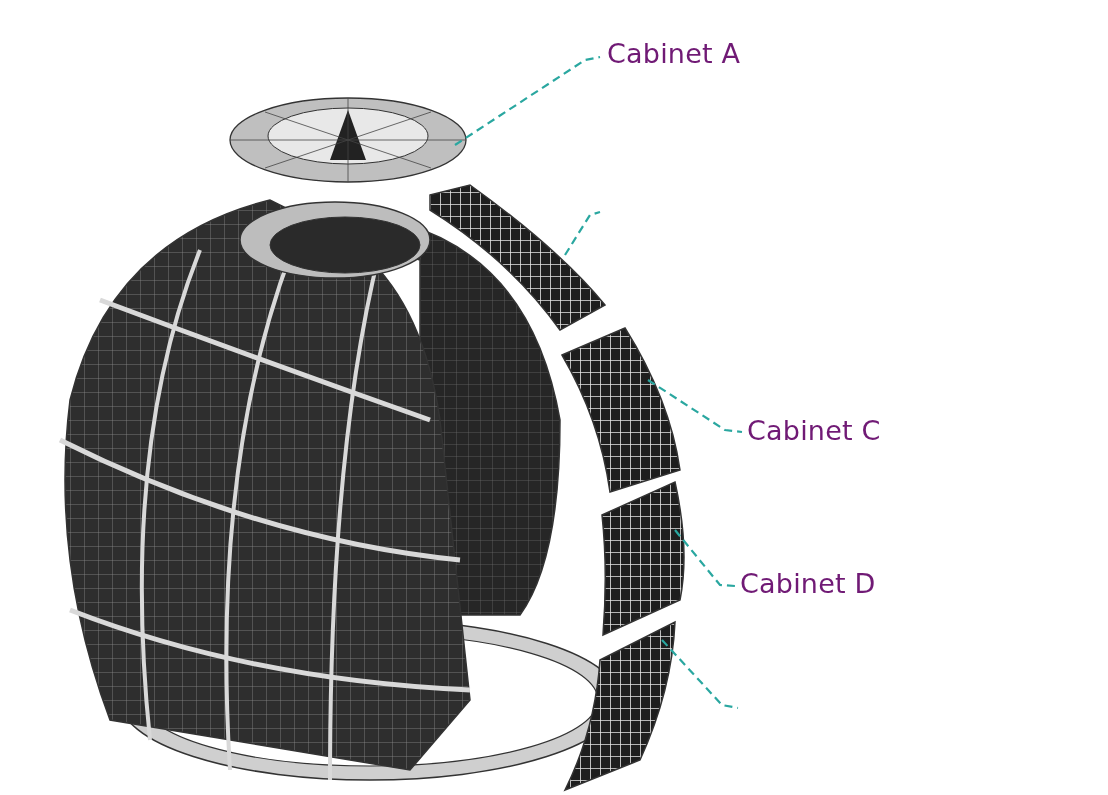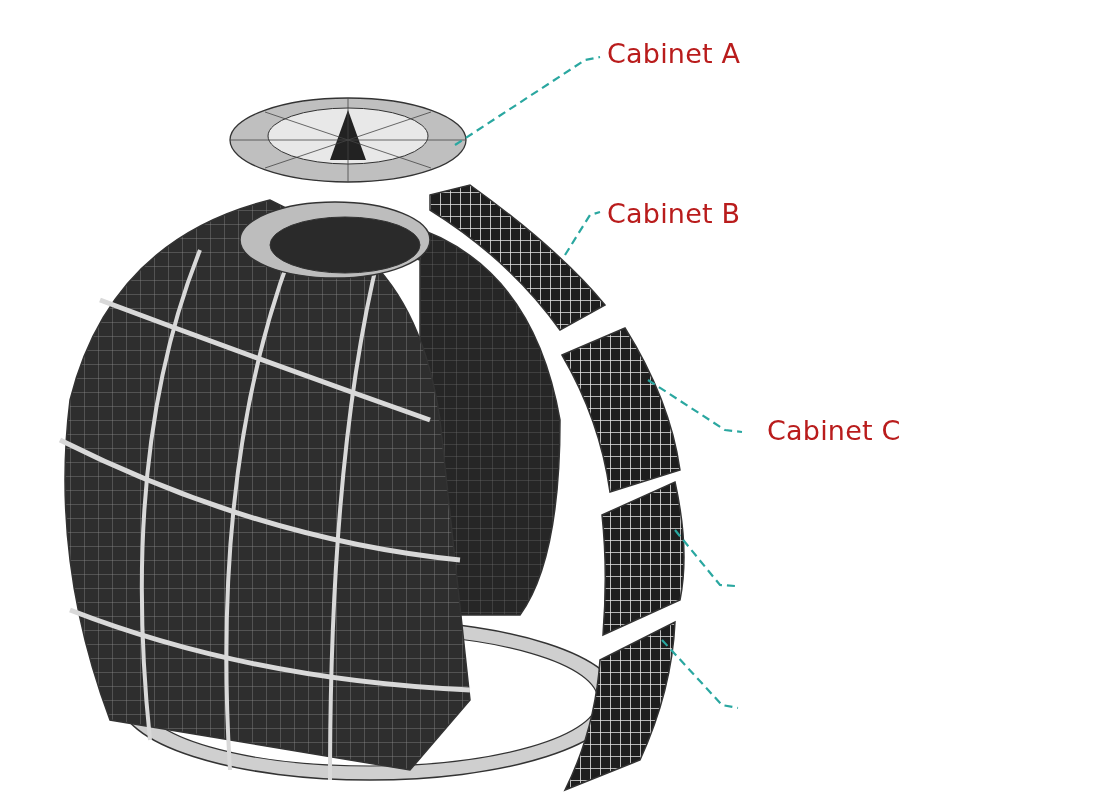--- a/index.html
+++ b/index.html
@@ -1,18 +1,18 @@
 <!DOCTYPE html>
 <html><head>
 <meta charset="utf-8">
 <style>
   html,body{margin:0;padding:0;background:#ffffff;}
   body{width:1108px;height:795px;position:relative;overflow:hidden;font-family:"DejaVu Sans",sans-serif;}
   #stage{position:absolute;left:0;top:0;width:1108px;height:795px;}
-  .label{position:absolute;font-family:"DejaVu Sans",sans-serif;font-size:27px;color:#b91c1c;white-space:nowrap;letter-spacing:0.2px;}
+  .label{position:absolute;font-family:"DejaVu Sans",sans-serif;font-size:27px;color:#701a75;white-space:nowrap;letter-spacing:0.2px;}
 </style>
 </head>
 <body>
 
 <div id="stage">
   <svg width="1108" height="795" viewBox="0 0 1108 795">
     <defs>
       <pattern id="grid" width="14" height="14" patternUnits="userSpaceOnUse">
         <rect width="14" height="14" fill="#2e2e2e"></rect>
         <path d="M14 0 L0 0 0 14" fill="none" stroke="#8a8a8a" stroke-width="0.8"></path>
@@ -79,15 +79,15 @@
     <g fill="none" stroke="#2aa7a0" stroke-width="2.2" stroke-dasharray="8 5">
       <path d="M455 145 L585 60 L600 57"></path>
       <path d="M565 255 L590 215 L600 212"></path>
       <path d="M648 380 L725 430 L742 432"></path>
       <path d="M675 530 L720 585 L735 586"></path>
       <path d="M662 640 L722 705 L738 708"></path>
     </g>
   </svg>
 
   <div class="label" style="left:607px;top:38px;">Cabinet A</div>
-  <div class="label" style="left:607px;top:198px;">Cabinet B</div>
-  <div class="label" style="left:747px;top:415px;margin-left:20px;">Cabinet C</div>
+  <div class="label" style="left:747px;top:415px;">Cabinet C</div>
+  <div class="label" style="left:740px;top:568px;">Cabinet D</div>
 </div>
 
 </body></html>

